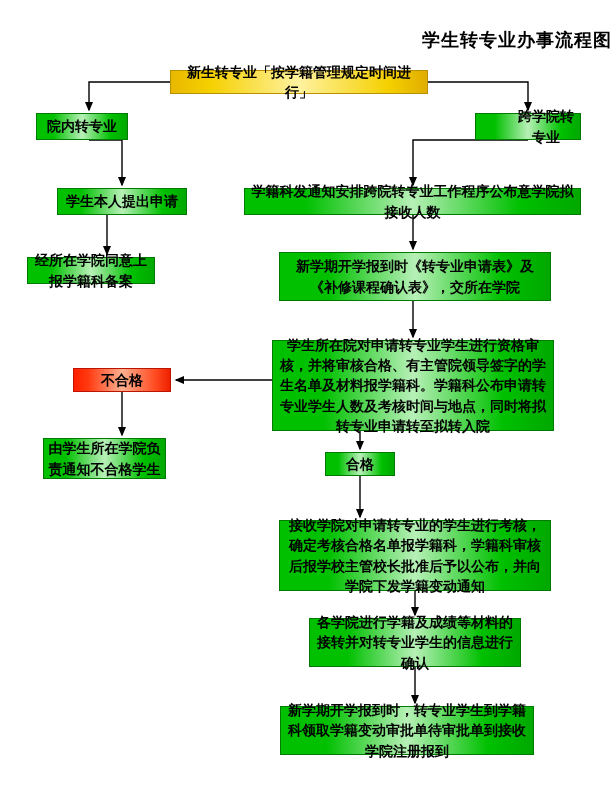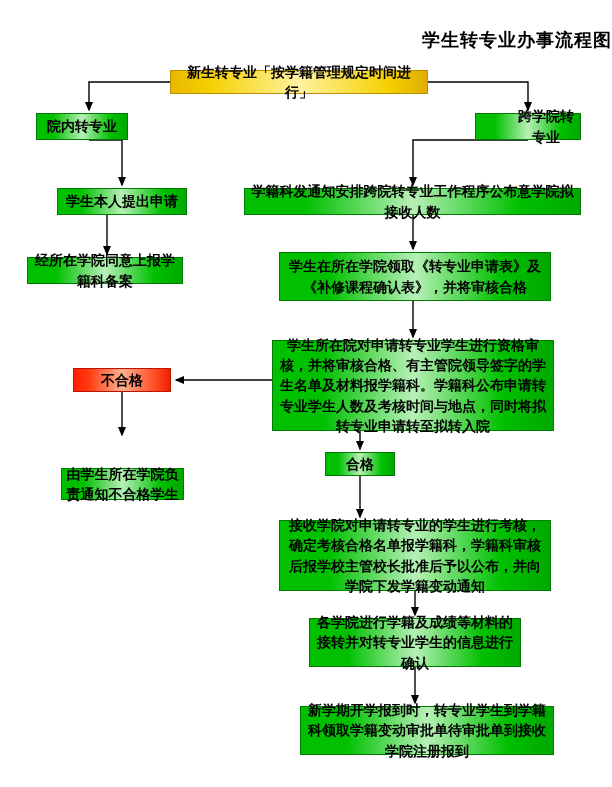--- a/index.html
+++ b/index.html
@@ -121,52 +121,52 @@
   </div>
 
   <div class="node green" style="left:475px;top:113px;width:106px;height:27px;padding-left:40px;">
     <span>跨学院转专业</span>
   </div>
 
   <div class="node green" style="left:57px;top:188px;width:130px;height:27px;text-align:center;">
     <span>学生本人提出申请</span>
   </div>
 
-  <div class="node green" style="left:27px;top:257px;width:156px;height:27px;">
+  <div class="node green" style="left:27px;top:257px;width:128px;height:27px;">
     <span>经所在学院同意上报学籍科备案</span>
   </div>
 
   <div class="node green" style="left:244px;top:188px;width:337px;height:27px;">
     <span>学籍科发通知安排跨院转专业工作程序公布意学院拟接收人数</span>
   </div>
 
   <div class="node green" style="left:279px;top:252px;width:272px;height:49px;">
-    <span>学生在所在学院领取《转专业申请表》及《补修课程确认表》，并将审核合格</span>
+    <span>新学期开学报到时《转专业申请表》及《补修课程确认表》，交所在学院</span>
   </div>
 
   <div class="node green" style="left:272px;top:340px;width:282px;height:91px;">
     <span>学生所在院对申请转专业学生进行资格审核，并将审核合格、有主管院领导签字的学生名单及材料报学籍科。学籍科公布申请转专业学生人数及考核时间与地点，同时将拟转专业申请转至拟转入院</span>
   </div>
 
   <div class="node red" style="left:73px;top:368px;width:98px;height:24px;">
     <span>不合格</span>
   </div>
 
-  <div class="node green" style="left:61px;top:438px;width:123px;height:32px;margin-top:30px;">
+  <div class="node green" style="left:43px;top:438px;width:123px;height:41px;">
     <span>由学生所在学院负责通知不合格学生</span>
   </div>
 
   <div class="node green" style="left:325px;top:452px;width:70px;height:24px;">
     <span>合格</span>
   </div>
 
   <div class="node green" style="left:279px;top:520px;width:272px;height:71px;">
     <span>接收学院对申请转专业的学生进行考核，确定考核合格名单报学籍科，学籍科审核后报学校主管校长批准后予以公布，并向学院下发学籍变动通知</span>
   </div>
 
   <div class="node green" style="left:309px;top:618px;width:212px;height:49px;">
     <span>各学院进行学籍及成绩等材料的接转并对转专业学生的信息进行确认</span>
   </div>
 
-  <div class="node green" style="left:300px;top:706px;width:254px;height:49px;">
+  <div class="node green" style="left:280px;top:706px;width:254px;height:49px;">
     <span>新学期开学报到时，转专业学生到学籍科领取学籍变动审批单待审批单到接收学院注册报到</span>
   </div>
 </div>
 
 </body></html>

